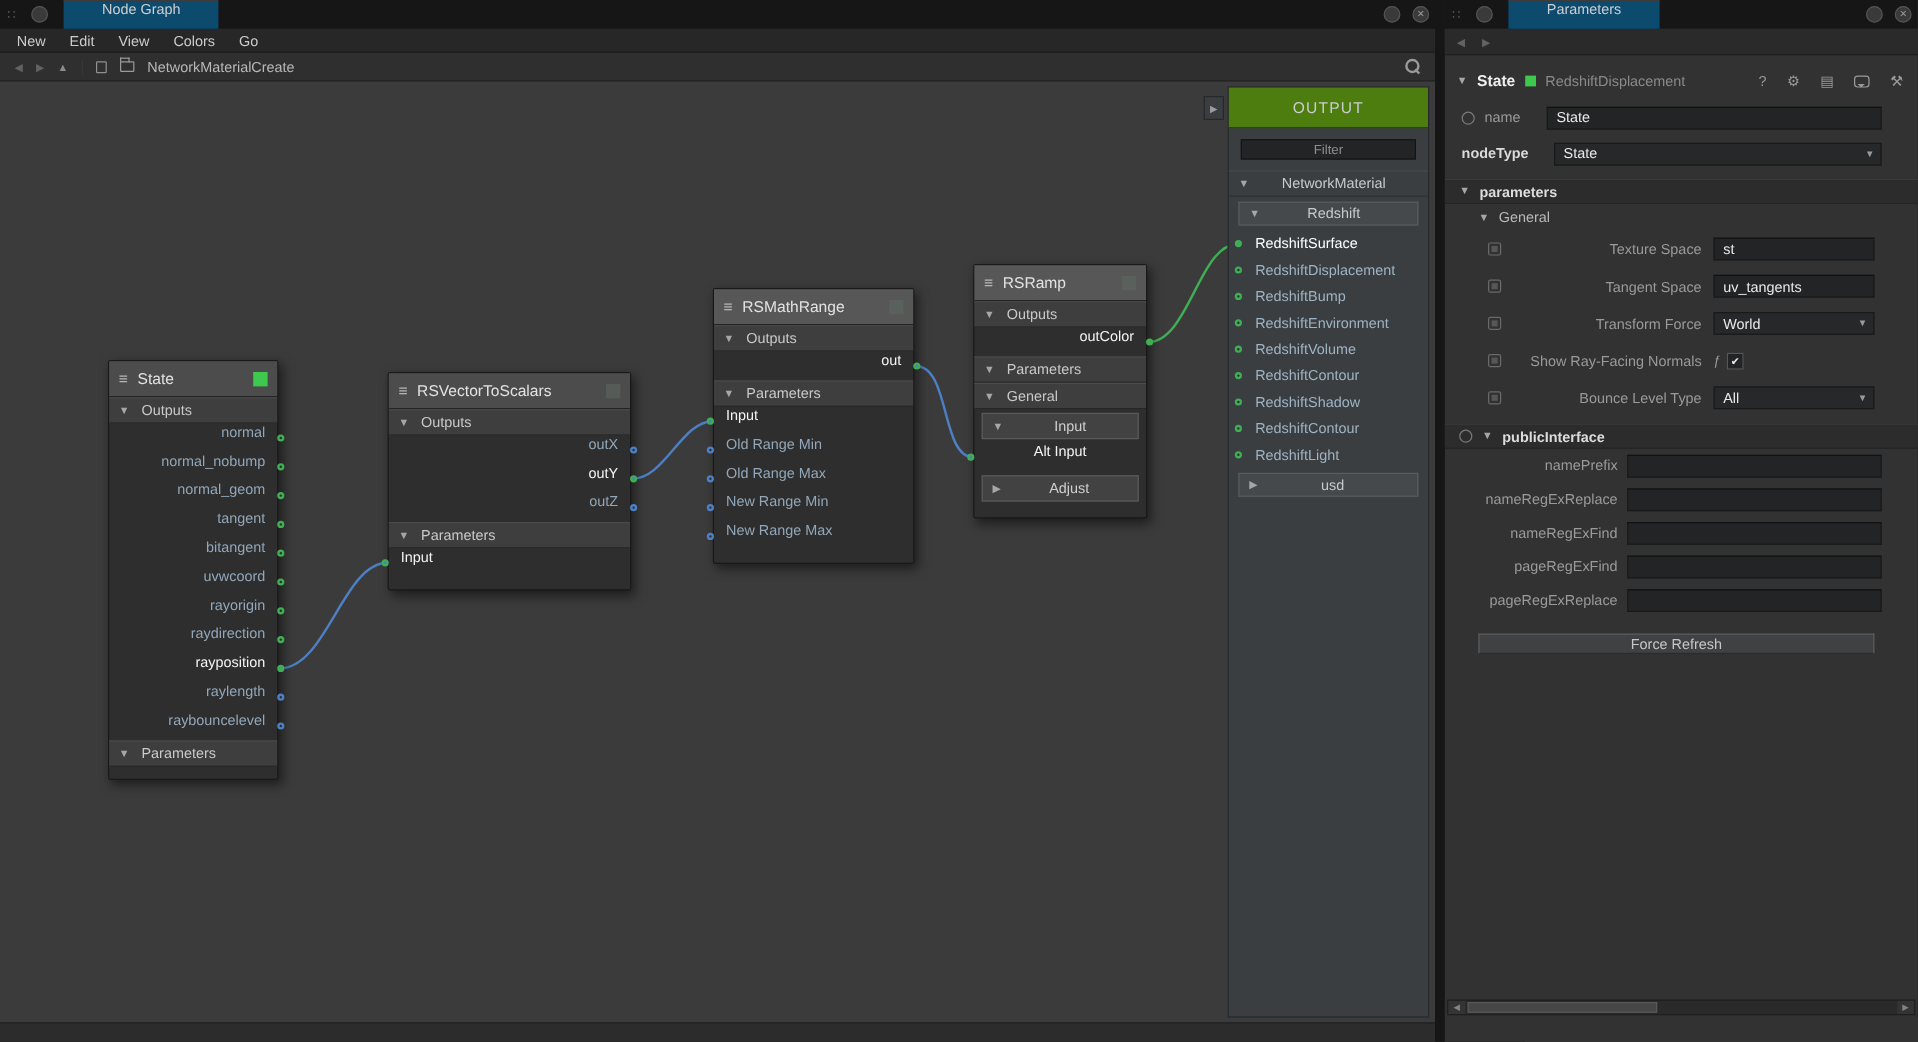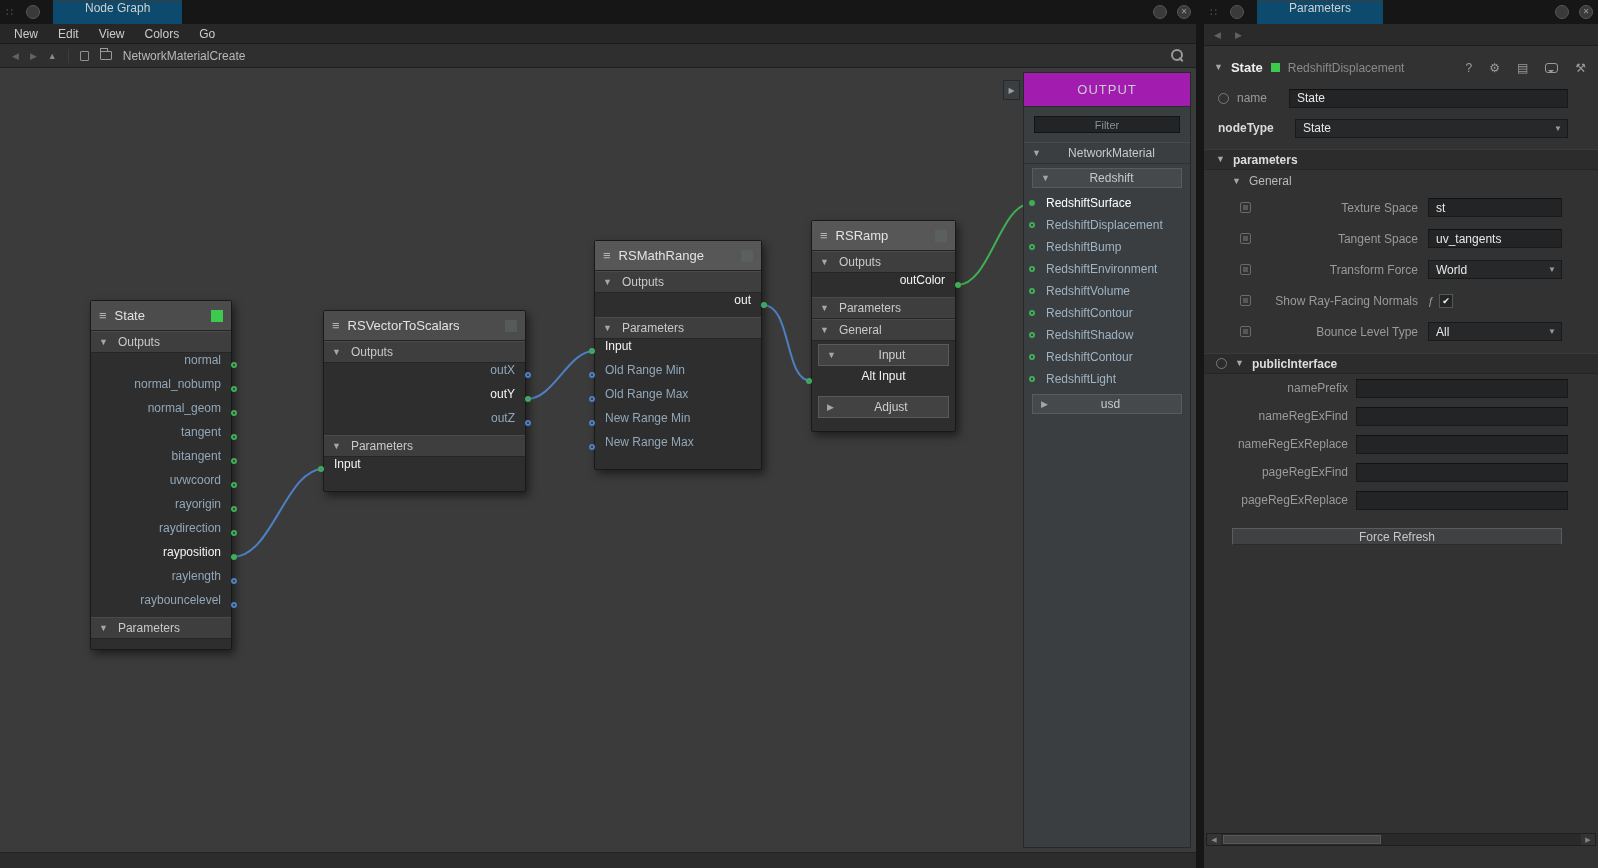--- a/index.html
+++ b/index.html
@@ -73,21 +73,21 @@
   .port.fill-g { background: #3fae54; }
   .port.fill-b { background: #4d7fc2; }
   .group-box { margin: 3px 6px; height: 22px; border: 1px solid #5a5a5a; background: #424242;
     display: flex; align-items: center; gap: 8px; padding: 0 8px; color: #cfcfcf; }
   .gb-label { flex: 1; text-align: center; }
   .nfoot { height: 10px; }
 
   
   .output-panel { position: absolute; left: 1023px; top: 4px; width: 168px; height: 776px;
     background: #3a3e41; border: 1px solid #26292b; font-size: 12px; }
-  .op-header { height: 34px; background: #a21caf; border-bottom: 1px solid #2a2d2f;
+  .op-header { height: 34px; background: #4d7c0f; border-bottom: 1px solid #2a2d2f;
     display: flex; align-items: center; justify-content: center; color: #caccce; font-size: 13px; letter-spacing: 1px; }
   .op-filter { margin: 9px 10px; height: 17px; background: #222426; border: 1px solid #131415;
     display: flex; align-items: center; justify-content: center; color: #8b8f93; font-size: 11px; }
   .op-row { height: 22px; display: flex; align-items: center; padding: 0 8px;
     border-top: 1px solid #474b4e; border-bottom: 1px solid #2e3133; color: #c6cacc; }
   .op-center { flex: 1; text-align: center; }
   .op-box { margin: 4px 8px; height: 20px; border: 1px solid #585c5f; background: #45494c;
     display: flex; align-items: center; padding: 0 8px; color: #c6cacc; }
   .term { position: relative; height: 22px; display: flex; align-items: center; padding-left: 22px; color: #9fb3c2; }
   .term .port { left: 5px; }
@@ -537,25 +537,25 @@
       <span class="help-dot"></span>
       <span class="tri">▼</span>
       <span>publicInterface</span>
     </div>
 
     <div class="pub-row">
       <span class="flabel">namePrefix</span>
       <div class="input"></div>
     </div>
     <div class="pub-row">
+      <span class="flabel">nameRegExReplace</span>
+      <div class="input"></div>
+    </div>
+    <div class="pub-row">
       <span class="flabel">nameRegExFind</span>
-      <div class="input"></div>
-    </div>
-    <div class="pub-row">
-      <span class="flabel">nameRegExReplace</span>
       <div class="input"></div>
     </div>
     <div class="pub-row">
       <span class="flabel">pageRegExFind</span>
       <div class="input"></div>
     </div>
     <div class="pub-row">
       <span class="flabel">pageRegExReplace</span>
       <div class="input"></div>
     </div>

